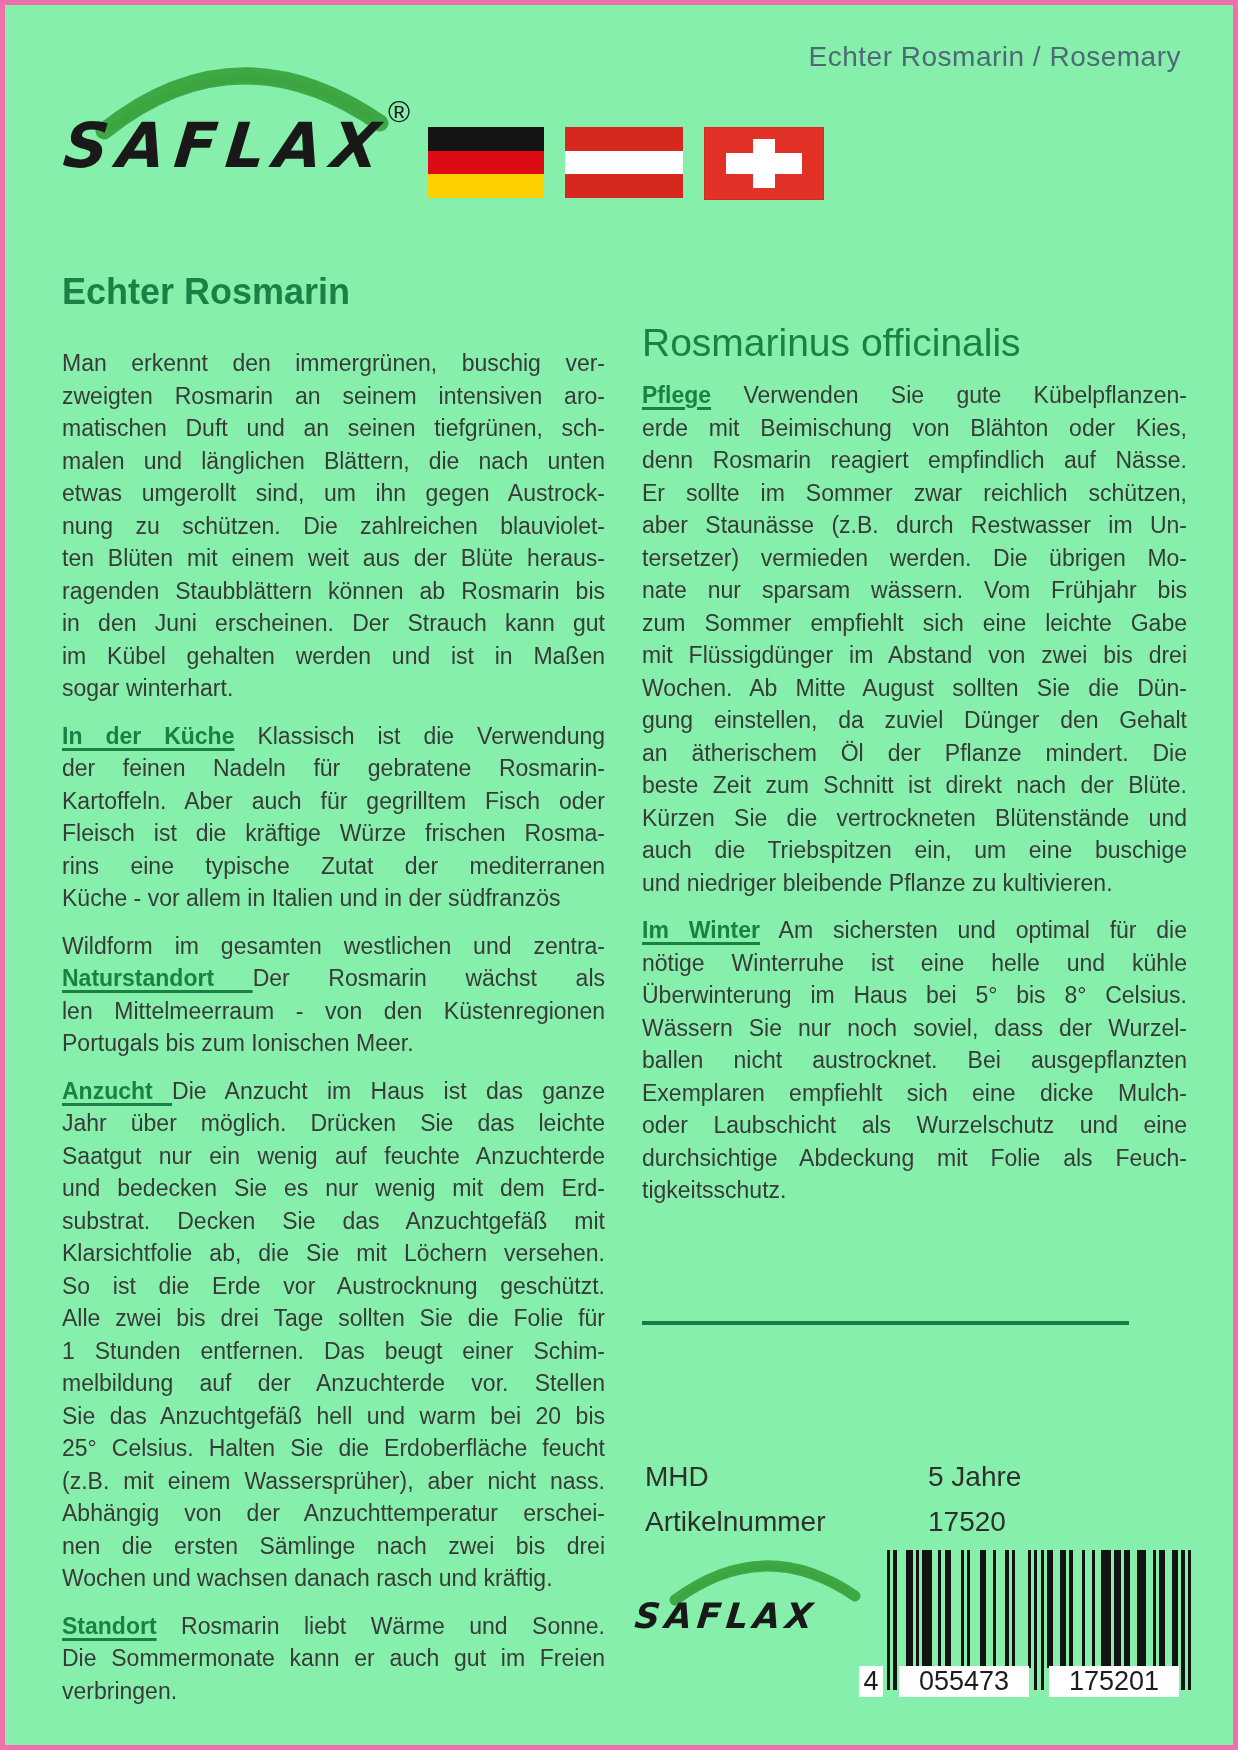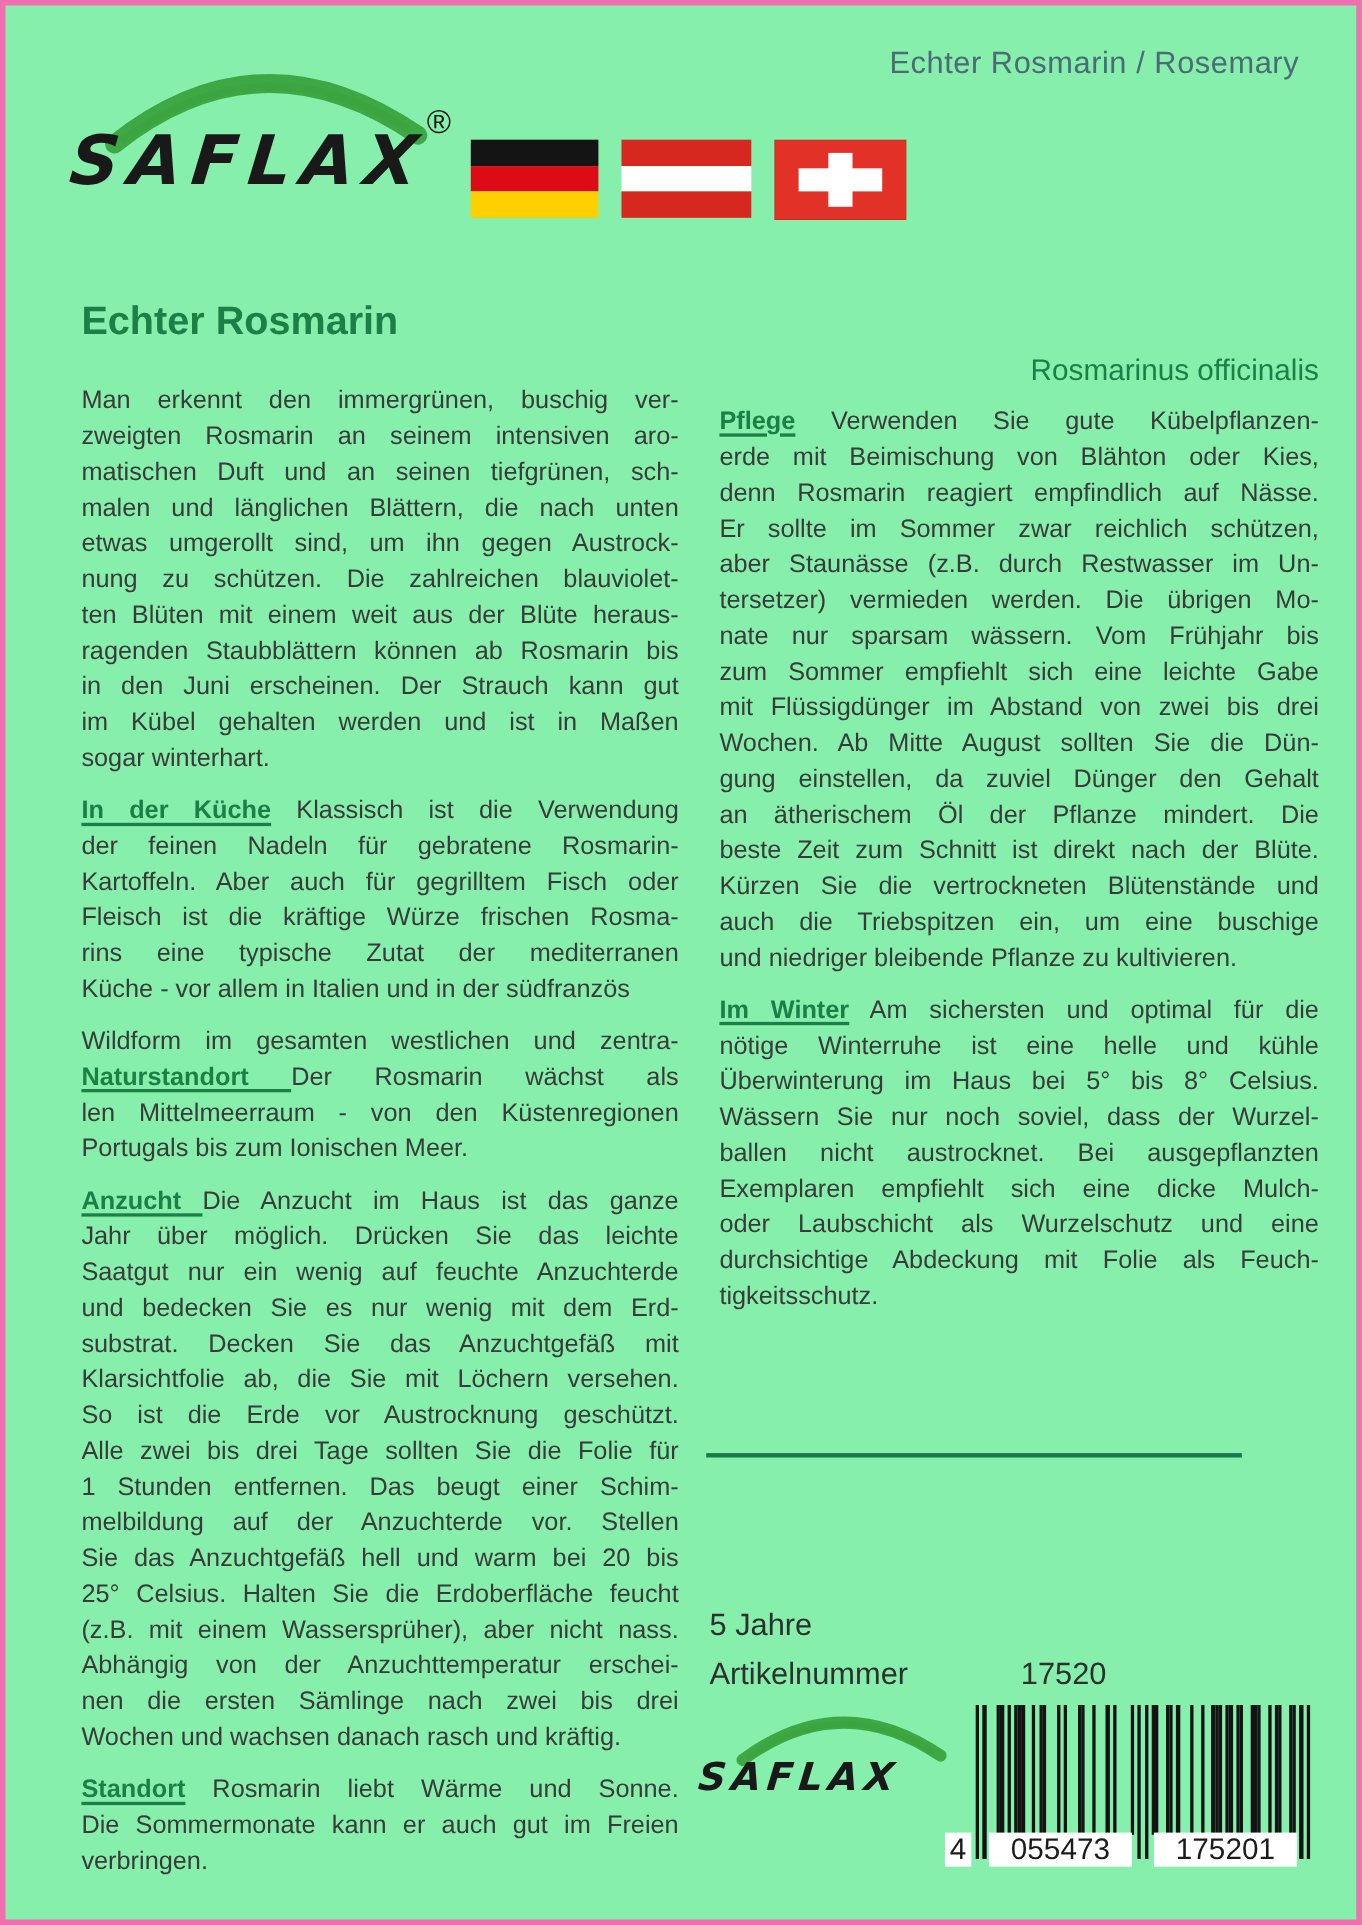--- a/index.html
+++ b/index.html
@@ -28,25 +28,25 @@
   .logo-bottom .brand{left:0px;top:48px;font-size:35px;letter-spacing:5px;}
   
   .flag{position:absolute;top:122px;height:71px;display:flex;flex-direction:column;box-shadow:0 0 0 1px rgba(0,0,0,0.08) inset;}
   .flag .stripe{flex:1;}
   .flag-de{left:423px;width:116px;}
   .flag-at{left:560px;width:118px;}
   .flag-ch{left:699px;width:120px;height:73px;background:#e23227;}
   .flag-ch .cross-v{position:absolute;left:40.5%;top:17%;width:19%;height:66%;background:#fff;}
   .flag-ch .cross-h{position:absolute;left:18%;top:35%;width:64%;height:30%;background:#fff;}
   
-  .col{position:absolute;margin-left:12px;}
+  .col{position:absolute;}
   .col-left{left:57px;top:266px;width:543px;}
   .col-right{left:637px;top:316px;width:545px;}
   .col-title{font-size:36px;font-weight:bold;color:#1c8046;margin:0 0 34px 0;}
-  .sci-title{font-size:27px;font-weight:normal;color:#1c8046;text-align:right;margin:0 0 14px 0;}
+  .sci-title{font-size:39px;font-weight:normal;color:#1c8046;text-align:left;margin:0 0 14px 0;}
   .para{font-size:23px;line-height:32.5px;margin-bottom:15px;}
   .jline{text-align:justify;text-align-last:justify;}
   .jline.last{text-align-last:left;}
   .shead{
     color:#1c8046;font-weight:bold;
     text-decoration:underline;text-decoration-color:#1c8046;
     text-decoration-thickness:2.5px;text-underline-offset:4px;
   }
   
   .rule{position:absolute;left:637px;top:1316px;width:487px;height:4px;background:#1a7a49;}
@@ -181,20 +181,21 @@
           <div class="jline">durchsichtige Abdeckung mit Folie als Feuch-</div>
           <div class="jline last">tigkeitsschutz.</div>
         </div>
       </div>
   </div>
 
   <div class="rule"></div>
 
   <div class="footer-rows">
     <div class="footer-row">
+      <span class="flabel">MHD</span>
       <span class="fvalue">5 Jahre</span>
     </div>
     <div class="footer-row">
       <span class="flabel">Artikelnummer</span>
       <span class="fvalue">17520</span>
     </div>
   </div>
 
   <div class="logo logo-bottom">
     <svg class="arc" width="230" height="60" viewBox="0 0 230 60" style="left:14px;">

